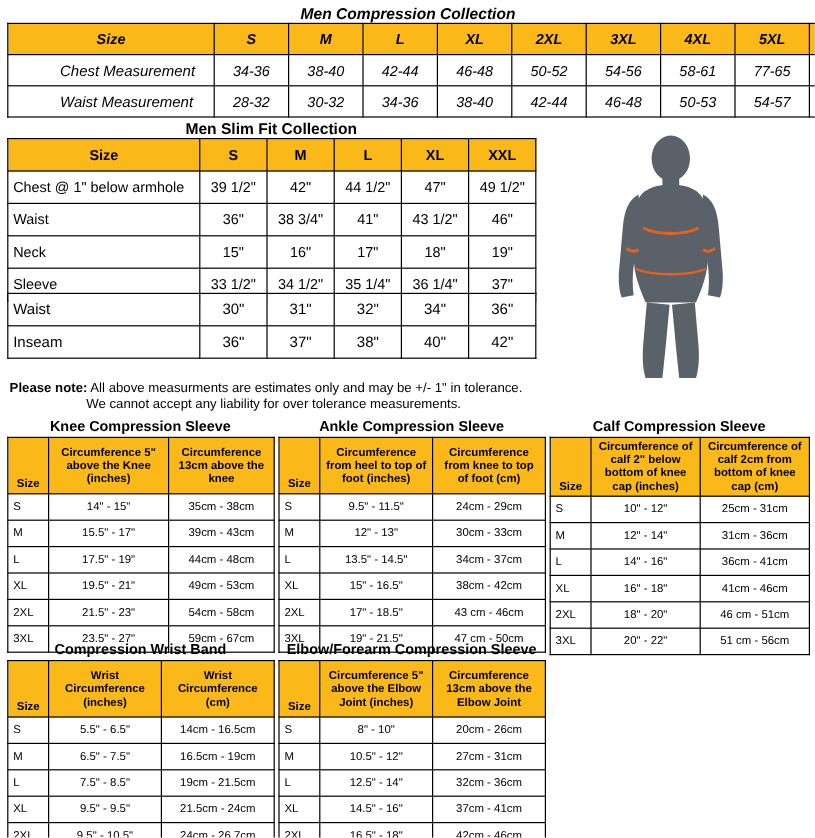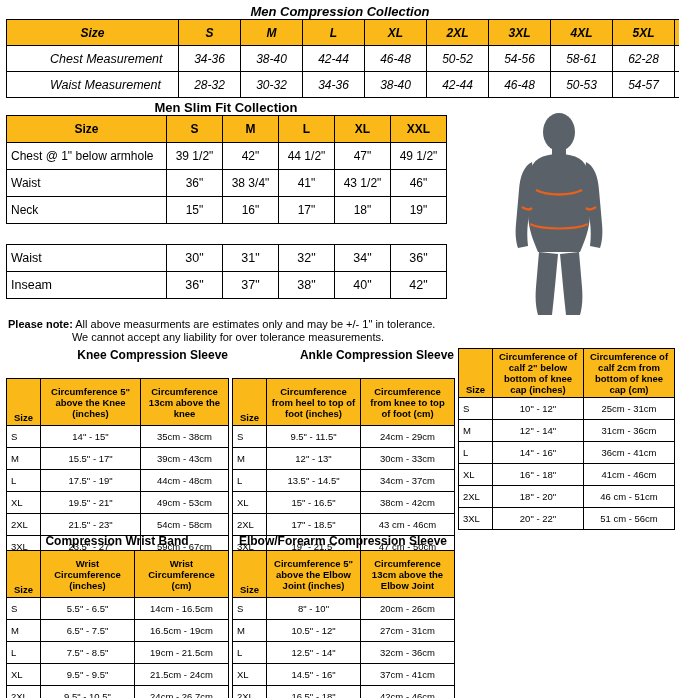--- a/index.html
+++ b/index.html
@@ -95,22 +95,22 @@
     top: 112px;
     width: 215px;
     height: 205px;
   }
 
   
   .mid { position: absolute; top: 348px; }
   .mid .tbl-title {
     font-weight: bold;
     font-size: 12px;
-    text-align: right;
-    padding-bottom: 16px;
+    text-align: center;
+    padding-bottom: 2px;
   }
   .mid table td { font-size: 9.5px; height: 17px; }
   .mid table .hdr { font-size: 9.5px; }
   #knee-wrap { left: 6px; width: 222px; }
   #knee-table { width: 222px; }
   #ankle-wrap { left: 232px; width: 222px; }
   #ankle-table { width: 222px; }
   #calf-wrap { left: 458px; width: 216px; }
   #calf-table { width: 216px; }
   .subhdr-cell { height: 42px !important; }
@@ -167,21 +167,21 @@
       </tr>
       <tr>
         <td class="rowlabel">Chest Measurement</td>
         <td class="ctr">34-36</td>
         <td class="ctr">38-40</td>
         <td class="ctr">42-44</td>
         <td class="ctr">46-48</td>
         <td class="ctr">50-52</td>
         <td class="ctr">54-56</td>
         <td class="ctr">58-61</td>
-        <td class="ctr">62-28</td>
+        <td class="ctr">77-65</td>
         <td class="ctr">66-70</td>
       </tr>
       <tr>
         <td class="rowlabel">Waist Measurement</td>
         <td class="ctr">28-32</td>
         <td class="ctr">30-32</td>
         <td class="ctr">34-36</td>
         <td class="ctr">38-40</td>
         <td class="ctr">42-44</td>
         <td class="ctr">46-48</td>
@@ -230,20 +230,28 @@
         <td class="ctr">46"</td>
       </tr>
       <tr>
         <td class="rowlabel">Neck</td>
         <td class="ctr">15"</td>
         <td class="ctr">16"</td>
         <td class="ctr">17"</td>
         <td class="ctr">18"</td>
         <td class="ctr">19"</td>
       </tr>
+      <tr>
+        <td class="rowlabel">Sleeve</td>
+        <td class="ctr">33 1/2"</td>
+        <td class="ctr">34 1/2"</td>
+        <td class="ctr">35 1/4"</td>
+        <td class="ctr">36 1/4"</td>
+        <td class="ctr">37"</td>
+      </tr>
     </tbody>
       </table>
   </div>
 
   <div id="men-pant-wrap">
     <table id="men-pant-table">
       <colgroup>
         <col style="width:160px">
           <col style="width:56px">
           <col style="width:56px">
@@ -397,20 +405,21 @@
       <tr>
         <td class="lft">3XL</td>
         <td class="ctr">19" - 21.5"</td>
         <td class="ctr">47 cm - 50cm</td>
       </tr>
     </tbody>
       </table>
   </div>
 
   <div class="mid" id="calf-wrap">
+    <div class="tbl-title">Calf Compression Sleeve</div>
     <table id="calf-table">
       <colgroup>
           <col style="width:34px">
           <col style="width:91px">
           <col style="width:91px">
         </colgroup>
       <tbody>
           <tr>
         <td class="hdr subhdr-cell" style="vertical-align:bottom">Size</td>
         <td class="hdr subhdr-cell">Circumference of calf 2" below bottom of knee cap (inches)</td>

